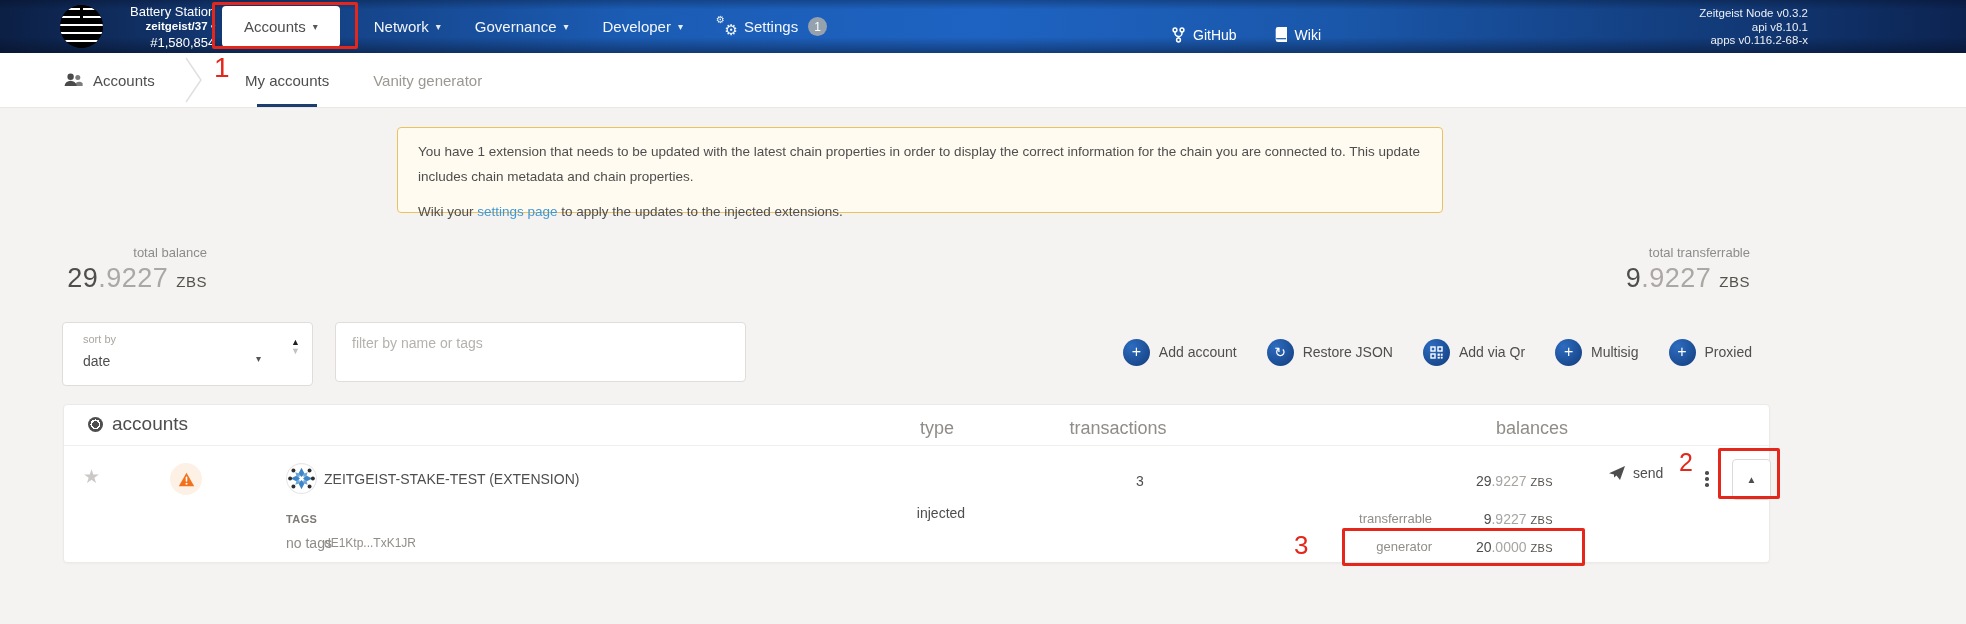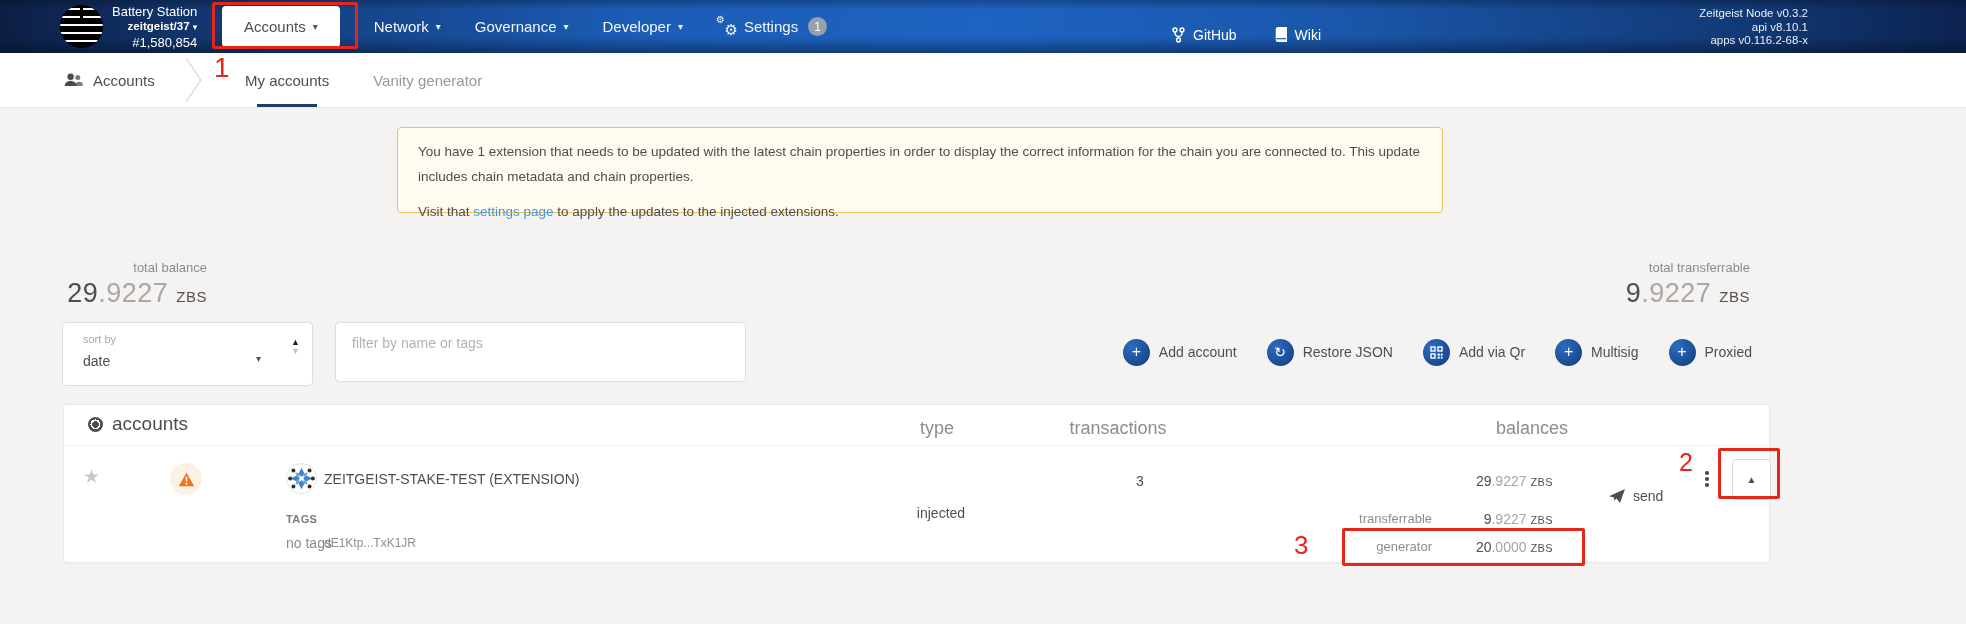--- a/index.html
+++ b/index.html
@@ -6,21 +6,21 @@
   html,body { width:1966px; height:624px; }
   body { font-family:"Liberation Sans","DejaVu Sans",sans-serif; background:#f5f3f1; position:relative; overflow:hidden; color:#4e4e4e; }
   .stage { position:absolute; inset:0; }
 
   
   .topbar { position:absolute; left:0; top:0; width:1966px; height:53px;
     background:
       linear-gradient(180deg, rgba(4,10,26,.30) 0%, rgba(4,10,26,0) 18%, rgba(4,10,26,0) 70%, rgba(4,10,26,.42) 100%),
       linear-gradient(90deg,#0c1f44 0%,#133a77 12%,#1b5cb4 32%,#1e63c2 50%,#1a57aa 68%,#123a78 88%,#0c2350 100%);
   }
-  .chain { position:absolute; left:60px; top:0; height:53px; display:flex; align-items:center; gap:9px; }
+  .chain { position:absolute; left:60px; top:0; height:53px; display:flex; align-items:center; gap:27px; }
   .logo { width:43px; height:43px; border-radius:50%; background:#000; overflow:hidden; position:relative; flex:0 0 auto; }
   .logo .stripes { position:absolute; inset:0; border-radius:50%;
     background:
       linear-gradient(90deg, transparent 0 46%, #000 46% 54%, transparent 54%) 0 0/100% 16px no-repeat,
       repeating-linear-gradient(180deg,#000 0 3px,#fff 3px 5.5px,#000 5.5px 8px); }
   .chain-text { text-align:right; color:#fff; line-height:15px; }
   .chain-name { font-size:13px; }
   .chain-net { font-size:11.5px; font-weight:bold; }
   .chain-net .caret { font-size:9px; font-weight:normal; }
   .chain-block { font-size:13px; }
@@ -49,21 +49,21 @@
   .tab.active { color:#4e4e4e; }
   .tab.active::after { content:""; position:absolute; left:14%; right:14%; bottom:0; height:3px; background:#1d3d71; }
 
   
   .banner { position:absolute; left:397px; top:127px; width:1046px; height:86px; background:#fffbf0;
     border:1px solid #ecc15f; border-radius:4px; padding:12px 20px; font-size:13.5px; line-height:1.85; color:#4e4e4e; }
   .banner p + p { margin-top:10px; }
   .banner .link { color:#3f98d3; cursor:pointer; }
 
   
-  .summary { position:absolute; top:260px; text-align:right; }
+  .summary { position:absolute; top:245px; text-align:right; }
   .summary.left { left:35px; width:172px; }
   .summary.right { right:216px; width:220px; }
   .summary .slabel { font-size:13px; color:#8c8c8c; margin-bottom:3px; }
   .summary .svalue { font-size:27px; font-weight:300; color:#4e4e4e; letter-spacing:.5px; }
   .summary .sdec { color:#aaa7a4; }
   .summary .sunit { font-size:15px; color:#55514d; letter-spacing:.5px; }
 
   
   .sortcard { position:absolute; left:62px; top:322px; width:251px; height:64px; background:#fff;
     border:1px solid #dfdcda; border-radius:4px; cursor:pointer; }
@@ -99,21 +99,21 @@
   .warn { position:absolute; left:106px; top:58px; width:32px; height:32px; border-radius:50%; background:#fdf1e6;
     display:flex; align-items:center; justify-content:center; }
   .avatar { position:absolute; left:222px; top:58px; width:31px; height:31px; cursor:pointer; }
   .acct-name { position:absolute; left:260px; top:66px; font-size:14px; color:#4e4e4e; }
   .acct-addr { position:absolute; left:260px; top:92px; font-size:12px; color:#918d89;margin-top:39px; }
   .td { position:absolute; top:68px; width:120px; text-align:center; font-size:14px; color:#4e4e4e; }
   .td.type { left:817px;margin-top:32px; } .td.tx { left:1016px; }
   .balance { position:absolute; right:216px; top:68px; font-size:14px; text-align:right; white-space:nowrap; }
   .b-int { color:#4e4e4e; } .b-dec { color:#a7a4a1; }
   .b-unit { font-size:11px; color:#55514d; letter-spacing:.4px; }
-  .send { position:absolute; left:1545px; top:83px; display:flex; align-items:center; gap:8px; cursor:pointer; }
+  .send { position:absolute; left:1545px; top:60px; display:flex; align-items:center; gap:8px; cursor:pointer; }
   .send .slbl { font-size:14px; color:#4e4e4e; }
   .dotsmenu { position:absolute; left:1639px; top:64px; display:flex; flex-direction:column; gap:2.5px; cursor:pointer; padding:2px; }
   .dotsmenu i { width:3.5px; height:3.5px; border-radius:50%; background:#4e4e4e; }
   .expander { position:absolute; left:1668px; top:54px; width:39px; height:41px; background:#fff;
     border:1px solid #dcdad8; border-radius:4px; display:flex; align-items:center; justify-content:center;
     font-size:10px; color:#4e4e4e; cursor:pointer; }
   .tags-label { position:absolute; left:222px; top:108px; font-size:11px; font-weight:bold; color:#7d7975; letter-spacing:.4px; }
   .tags-value { position:absolute; left:222px; top:130px; font-size:14px; color:#8f8b87; }
   .detail-label { position:absolute; right:337px; font-size:13px; color:#918d89; text-align:right; }
   .detail-value { position:absolute; right:216px; font-size:14px; text-align:right; white-space:nowrap; }
@@ -213,21 +213,21 @@
       <polyline points="3,2 18,24 3,46" stroke="#e2dfdc" stroke-width="1.5" fill="none"></polyline>
     </svg>
     <div class="tabs">
       <div class="tab active">My accounts</div>
       <div class="tab">Vanity generator</div>
     </div>
   </div>
 
   <div class="banner">
     <p>You have 1 extension that needs to be updated with the latest chain properties in order to display the correct information for the chain you are connected to. This update includes chain metadata and chain properties.</p>
-    <p><span>Visit that </span><span class="link">settings page</span><span> to apply the updates to the injected extensions.</span></p>
+    <p><span>Wiki your </span><span class="link">settings page</span><span> to apply the updates to the injected extensions.</span></p>
   </div>
 
   <div class="summary left">
     <div class="slabel">total balance</div>
     <div class="svalue"><span class="b">29</span><span class="sdec">.9227</span> <span class="sunit">ZBS</span></div>
   </div>
   <div class="summary right">
     <div class="slabel">total transferrable</div>
     <div class="svalue"><span class="b">9</span><span class="sdec">.9227</span> <span class="sunit">ZBS</span></div>
   </div>

